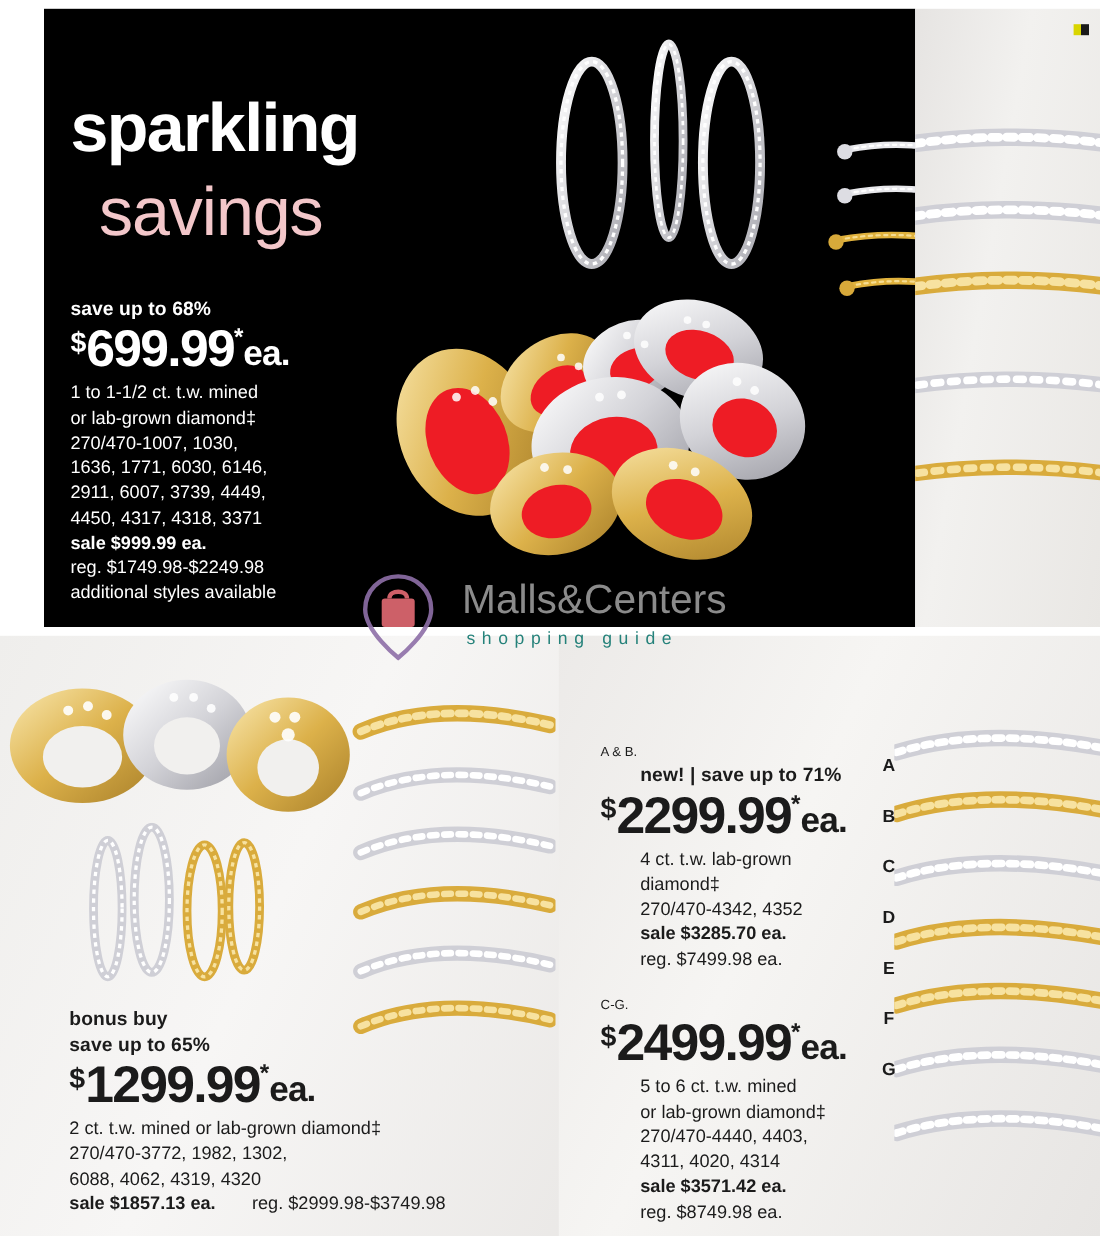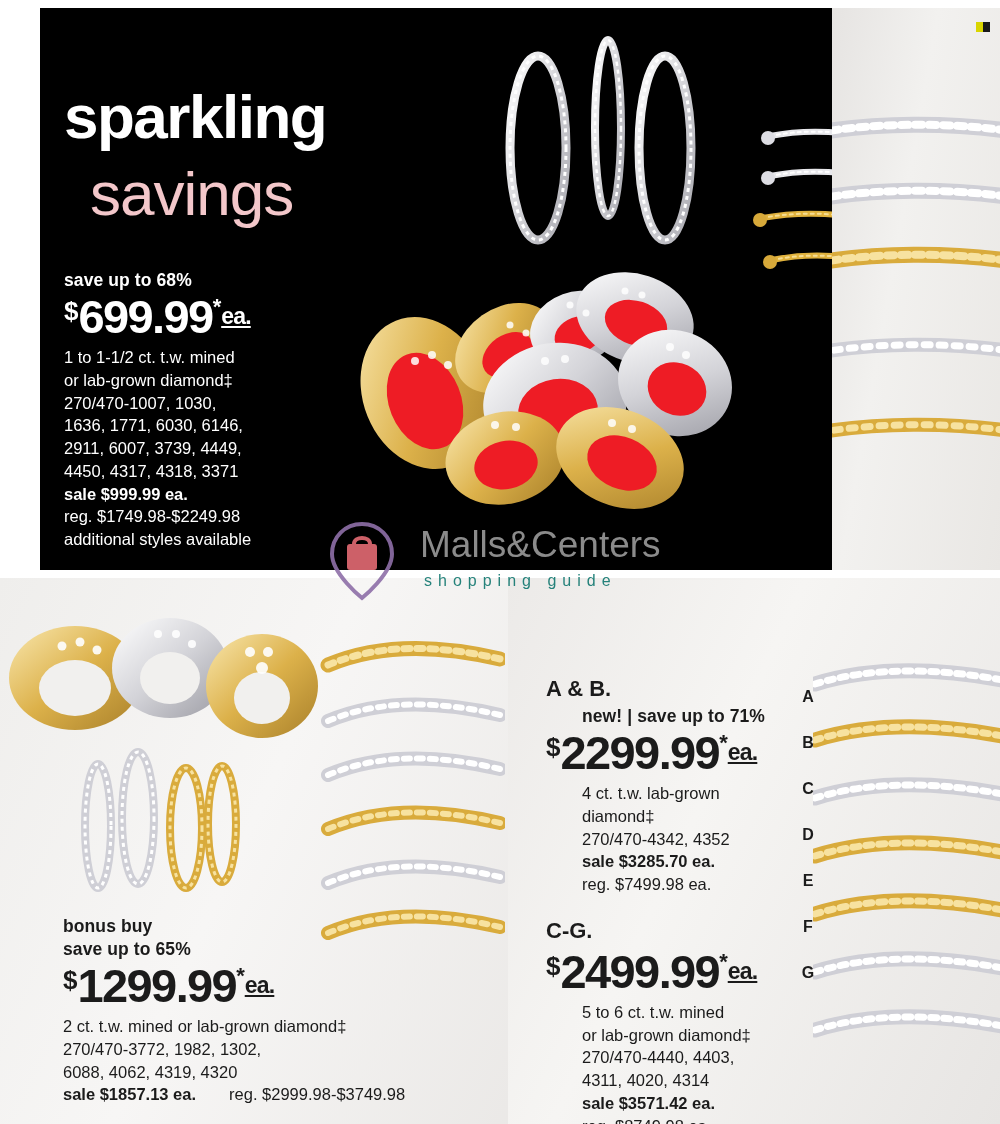--- a/index.html
+++ b/index.html
@@ -69,25 +69,24 @@
     font-size: 47px;
     font-weight: bold;
     letter-spacing: -1.6px;
   }
   .star {
     font-size: 22px;
     font-weight: bold;
     padding-top: 3px;
   }
   .ea {
-    font-size: 23px;
+    font-size: 32px;
     font-weight: bold;
     padding-top: 12px;
     letter-spacing: -0.8px;
-    text-decoration: underline;
   }
   .desc {
     font-size: 16.5px;
     line-height: 1.38;
     font-weight: normal;
   }
   .desc.bold { font-weight: bold; }
 
   
   .top-right-photo {
@@ -132,22 +131,22 @@
   }
   .br-copy {
     position: absolute;
     left: 38px; top: 98px;
     width: 260px;
     color: #1b1b1b;
   }
   .br-copy .save-line, .br-copy .desc { color: #1b1b1b; margin-left: 36px; }
   .br-copy .dollar, .br-copy .big-price, .br-copy .star, .br-copy .ea { color: #1b1b1b; }
   .group-label {
-    font-size: 22px;
-    font-weight: bold;
+    font-size: 12px;
+    font-weight: normal;
     margin-bottom: 4px;
   }
   .spacer-20 { height: 22px; }
 
   
   .letters {
     position: absolute;
     left: 287px; top: 96px;
     width: 26px;
   }

